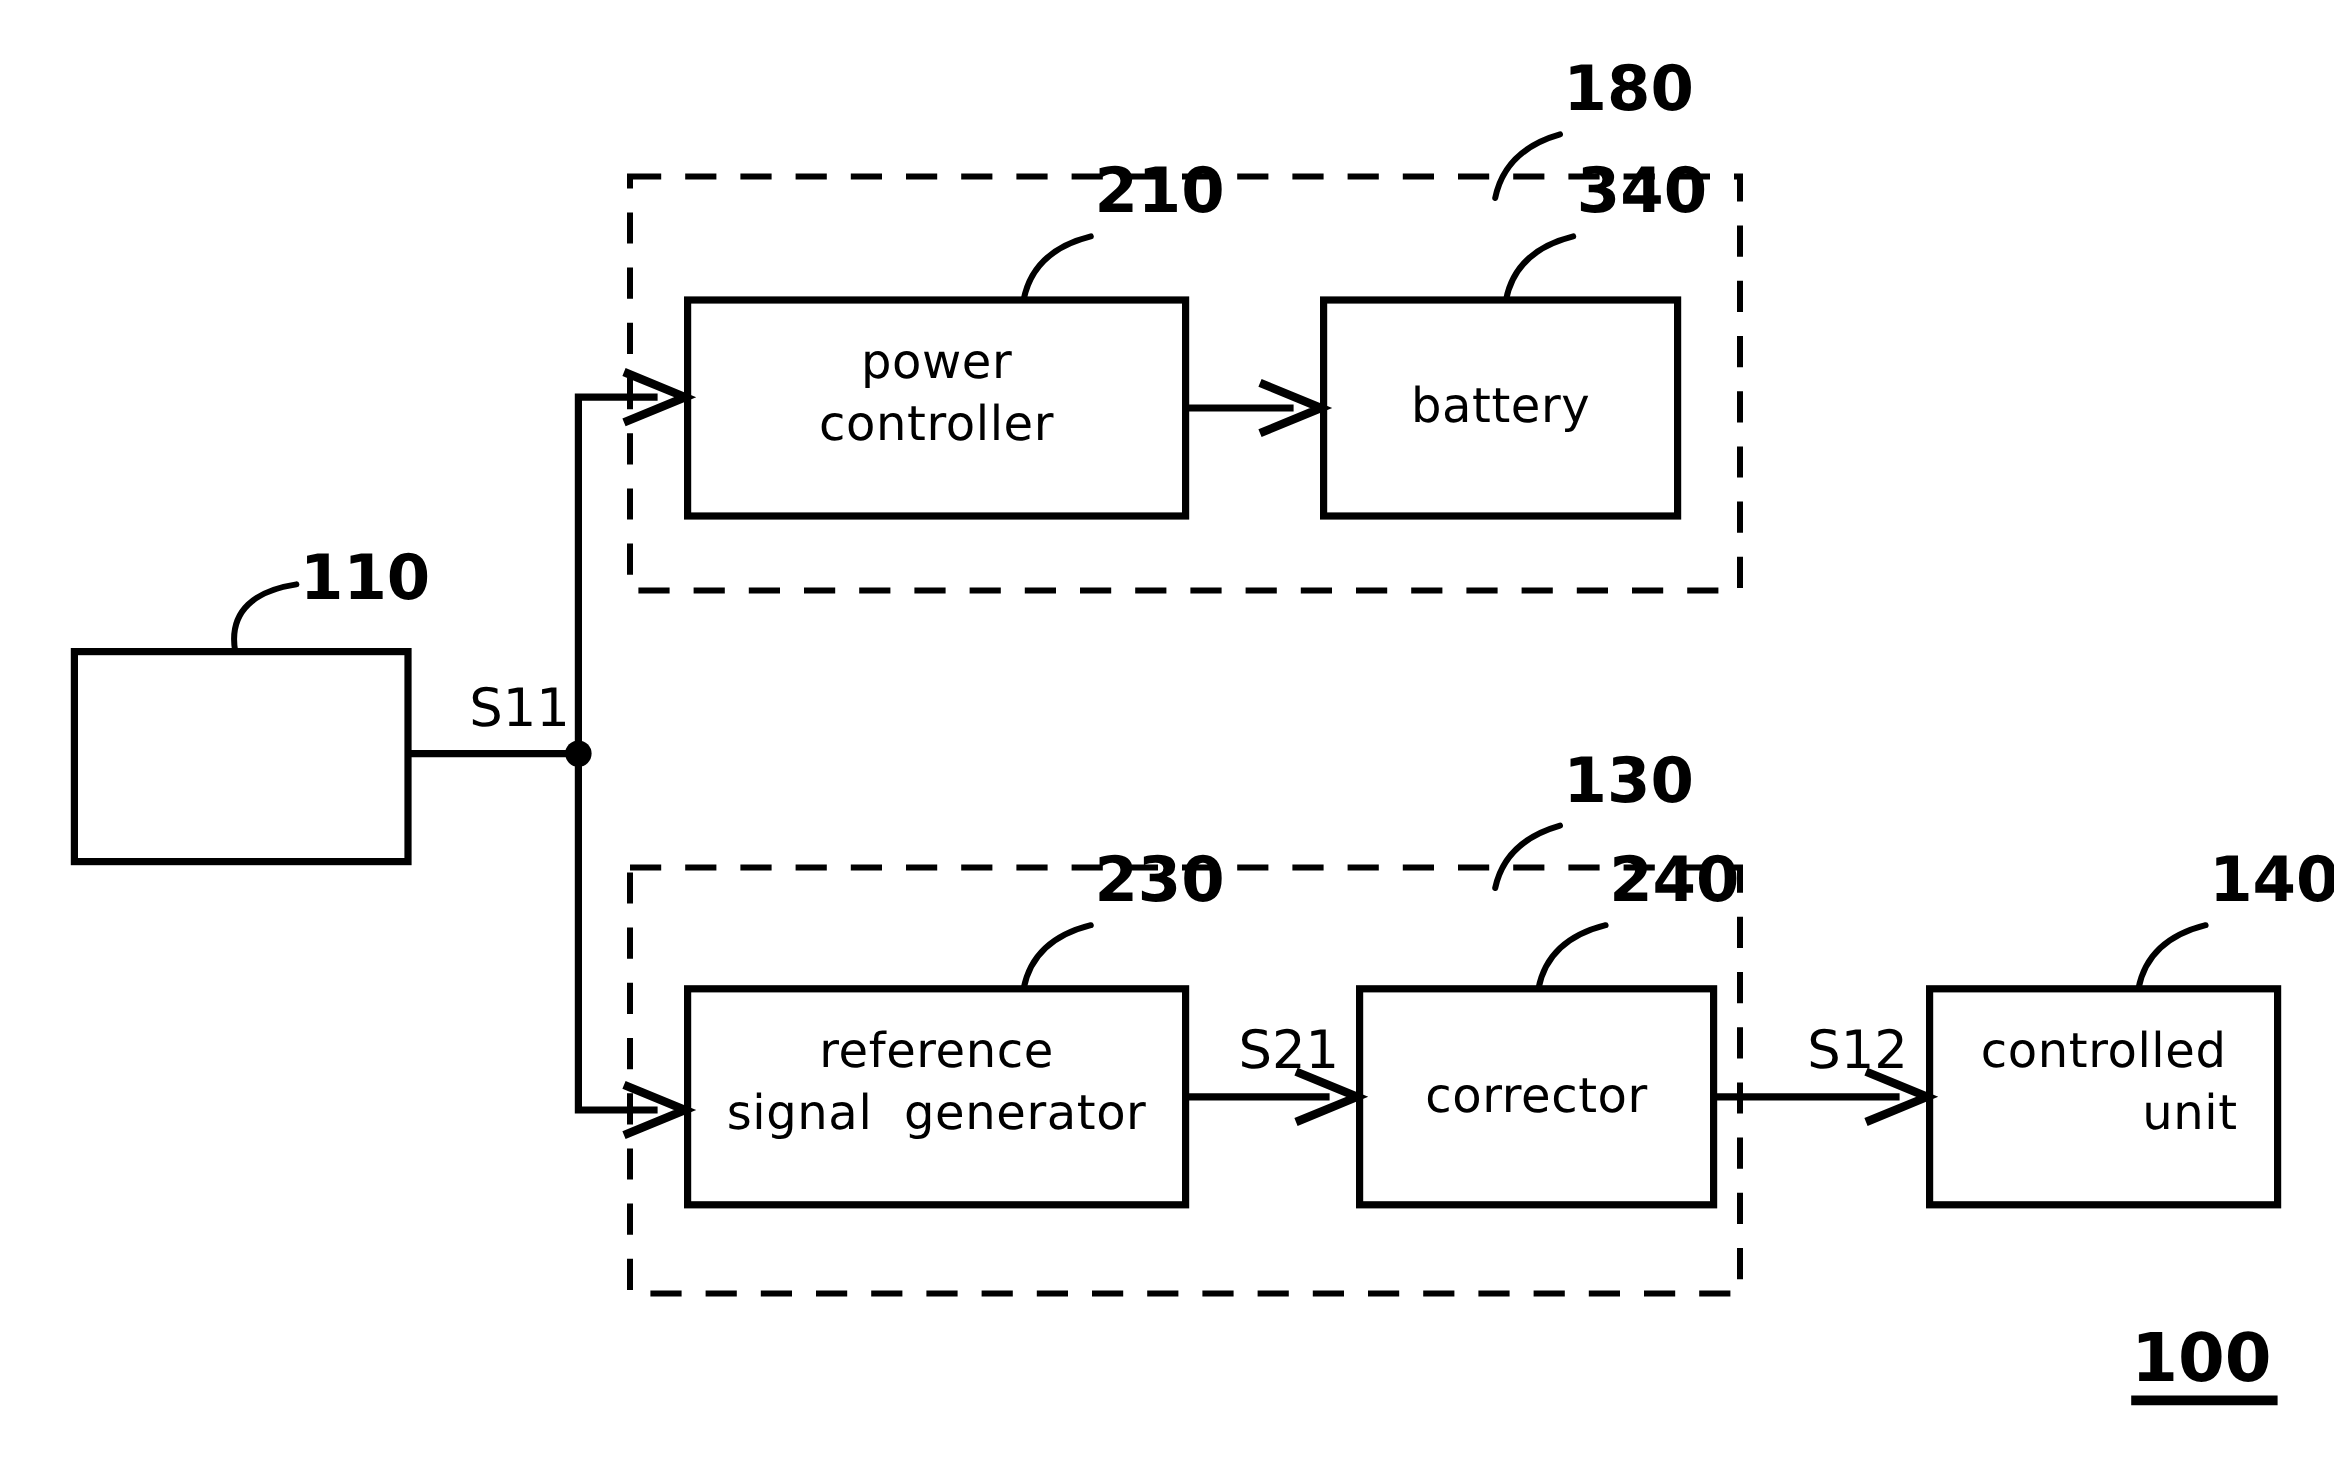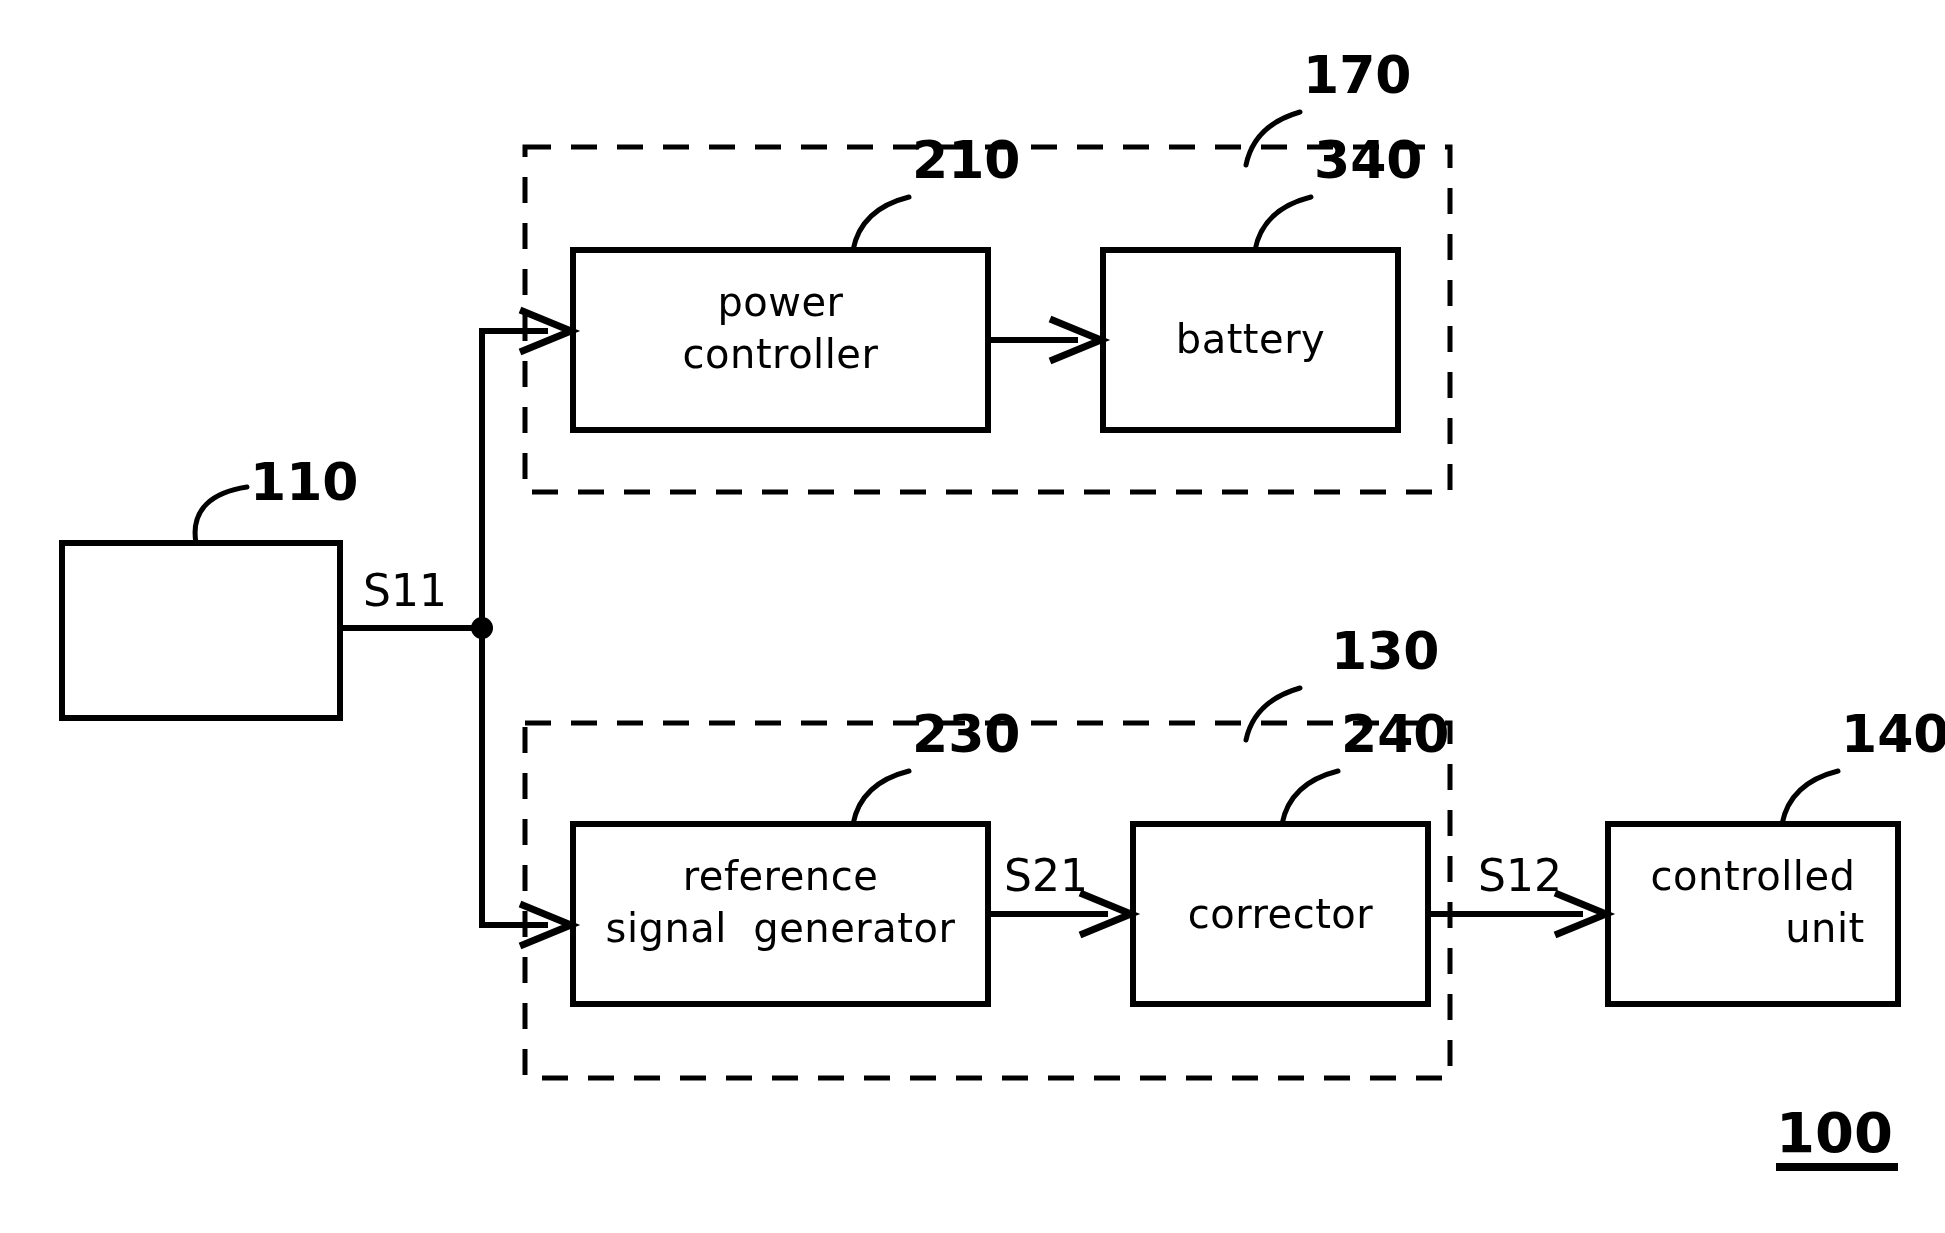--- a/index.html
+++ b/index.html
@@ -80,20 +80,21 @@
     color: #000000;
     letter-spacing: 0px;
     white-space: nowrap;
   }
   .sig-label {
     position: absolute;
     font-family: "DejaVu Sans", sans-serif;
     font-size: 44px;
     color: #000000;
     white-space: nowrap;
+    margin-left: 28px;
   }
   .fig-num {
     position: absolute;
     font-family: "DejaVu Sans", sans-serif;
     font-size: 56px;
     font-weight: bold;
     color: #000000;
   }
 </style>
 </head>
@@ -152,23 +153,23 @@
   <div class="box-label" style="left:573px; top:902px; width:415px;">signal  generator</div>
   <div class="box-label" style="left:573px; top:850px; width:415px;">reference</div>
 
   <div class="box-label" style="left:1133px; top:888px; width:295px;">corrector</div>
 
   <div class="box-label" style="left:1608px; top:850px; width:290px;">controlled</div>
   <div class="box-label" style="left:1680px; top:902px; width:290px;">unit</div>
 
   <div class="ref-num" style="left:250px; top:452px;">110</div>
 
-  <div class="ref-num" style="left:1303px; top:45px;">170</div>
+  <div class="ref-num" style="left:1303px; top:45px;">180</div>
 
-  <div class="ref-num" style="left:1303px; top:621px;margin-left:28px;">130</div>
+  <div class="ref-num" style="left:1303px; top:621px;">130</div>
 
   <div class="ref-num" style="left:1841px; top:704px;">140</div>
 
   <div class="ref-num" style="left:912px; top:130px;">210</div>
 
   <div class="ref-num" style="left:1314px; top:130px;">340</div>
 
   <div class="ref-num" style="left:912px; top:704px;">230</div>
 
   <div class="ref-num" style="left:1341px; top:704px;">240</div>

